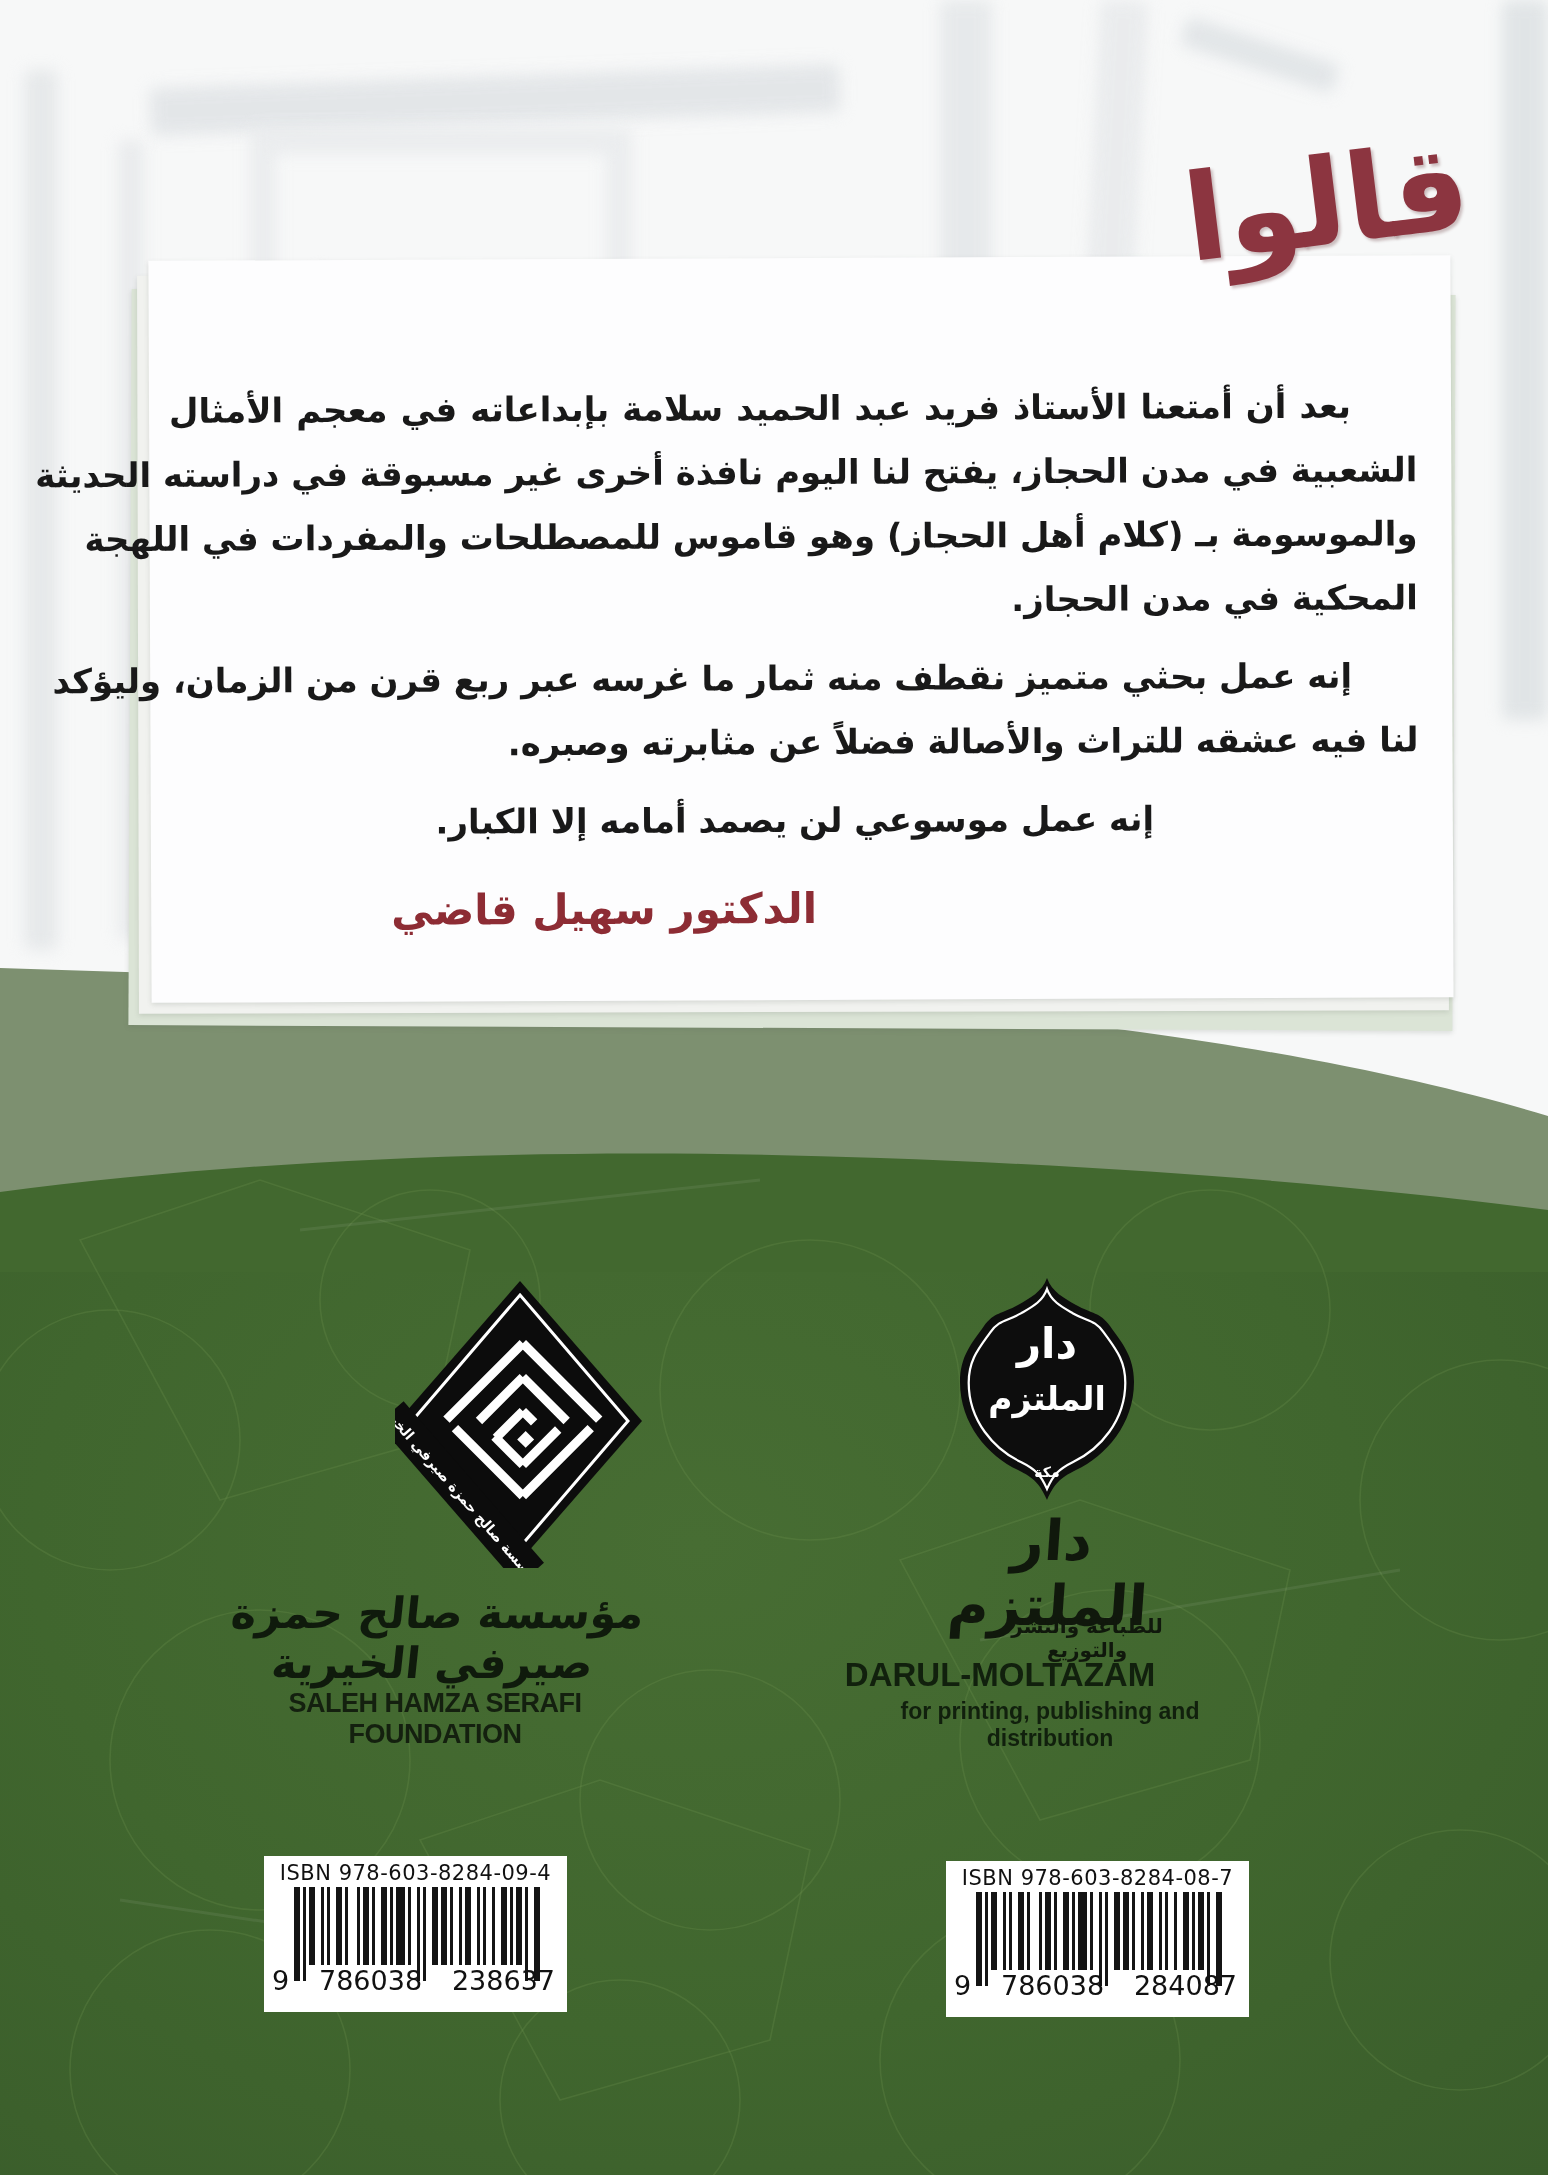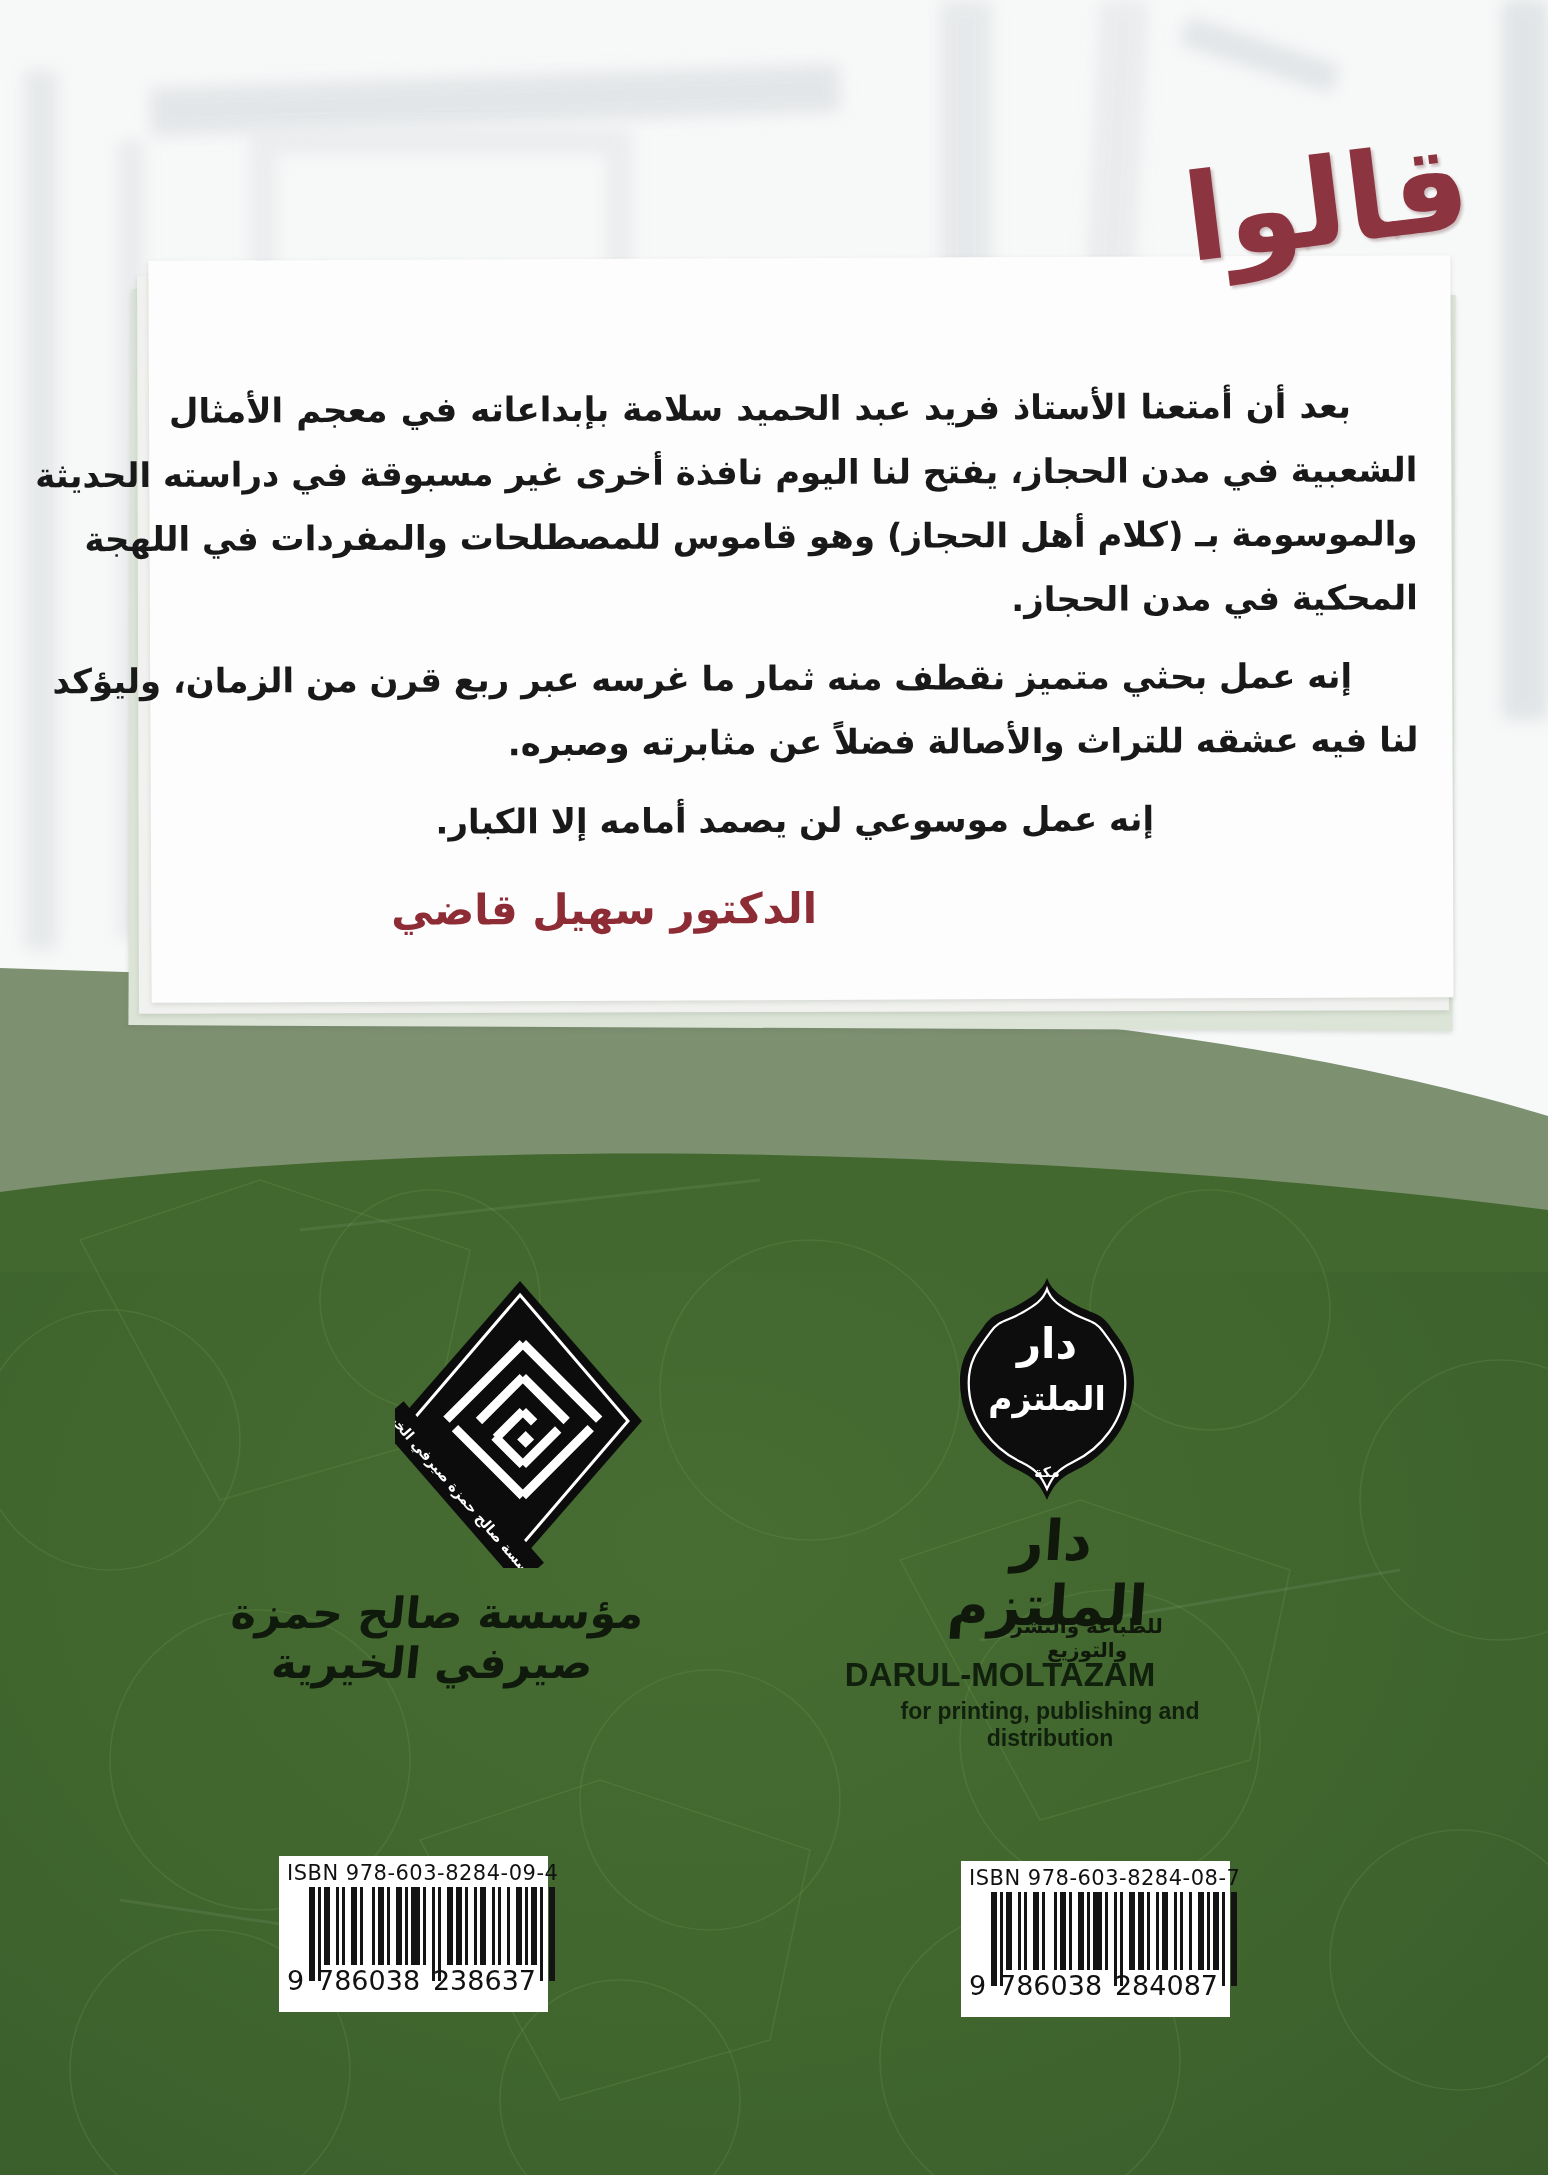--- a/index.html
+++ b/index.html
@@ -39,22 +39,22 @@
         color:#14200f;font-family:"Liberation Sans",sans-serif;letter-spacing:-.5px;}
   .pub-calli{left:935px;top:1508px;width:230px;text-align:center;font-size:56px;font-weight:bold;
         color:#10180c;transform:skewX(-4deg);direction:rtl;}
   .pub-tag-ar{left:972px;top:1614px;width:230px;text-align:center;font-size:20px;font-weight:bold;
         color:#10180c;direction:rtl;}
   .pub-en{left:835px;top:1656px;width:330px;text-align:center;font-size:33px;font-weight:bold;
         color:#11200d;font-family:"Liberation Sans",sans-serif;}
   .pub-tag-en{left:862px;top:1698px;width:376px;text-align:center;font-size:23px;font-weight:bold;
         color:#11200d;font-family:"Liberation Sans",sans-serif;}
   
-  .barcode{position:absolute;width:269px;height:156px;background:#fff;z-index:5;
-        box-sizing:border-box;padding:5px 8px 0 8px;font-family:"DejaVu Sans",sans-serif;margin-left:15px;}
+  .barcode{position:absolute;width:303px;height:156px;background:#fff;z-index:5;
+        box-sizing:border-box;padding:5px 8px 0 8px;font-family:"DejaVu Sans",sans-serif;}
   .bc-left{left:264px;top:1856px;}
   .bc-right{left:946px;top:1861px;}
   .bc-isbn{font-size:21px;color:#111;text-align:center;letter-spacing:.5px;white-space:nowrap;}
   .bc-bars{display:flex;align-items:flex-start;height:96px;padding-left:22px;margin-top:2px;}
   .bc-bars i{display:block;height:78px;flex:none;}
   .bc-bars i.b{background:#141414;}
   .bc-bars i.g{height:94px;}
   .bc-digits{display:flex;justify-content:space-between;font-size:27px;color:#111;
         margin-top:-16px;padding:0 4px 0 0;position:relative;}
   .bc-digits span{background:transparent;line-height:28px;}
@@ -133,20 +133,21 @@
       <path d="M72 86 h108 M72 86 v108 M180 98 v96 M180 194 h-96 M96 110 h62 M96 110 v62 M158 122 v50 M158 172 h-40 M120 134 h16 M120 134 v38"></path>
     </g>
     <rect x="136" y="146" width="12" height="12" fill="#ffffff" transform="rotate(45 125 143)"></rect>
     <g transform="translate(64 213) rotate(49)">
       <rect x="-104" y="-17" width="214" height="34" fill="#0c0c0c"></rect>
       <text x="2" y="6" font-size="14" font-weight="bold" fill="#ffffff" text-anchor="middle" direction="rtl">مؤسسة صالح حمزة صيرفي الخيرية</text>
     </g>
   </svg>
 
   <div class="gz found-calli">مؤسسة صالح حمزة صيرفي الخيرية</div>
+  <div class="gz found-en">SALEH HAMZA SERAFI FOUNDATION</div>
 
   <svg class="gz" style="left:950px;top:1272px;" width="195" height="235" viewBox="0 0 195 235">
     <path d="M97 6 C92 20 80 26 68 33 C52 42 44 40 34 54 C22 71 10 84 10 110 C10 152 38 184 68 198 C84 206 90 212 97 228 C104 212 110 206 126 198 C156 184 184 152 184 110 C184 84 172 71 160 54 C150 40 142 42 126 33 C114 26 102 20 97 6 Z" fill="#0d0d0d"></path>
     <path d="M97 6 C92 20 80 26 68 33 C52 42 44 40 34 54 C22 71 10 84 10 110 C10 152 38 184 68 198 C84 206 90 212 97 228 C104 212 110 206 126 198 C156 184 184 152 184 110 C184 84 172 71 160 54 C150 40 142 42 126 33 C114 26 102 20 97 6 Z" transform="translate(97 117) scale(0.9) translate(-97 -117)" fill="none" stroke="#ffffff" stroke-width="2.5"></path>
     <text x="97" y="86" font-size="42" font-weight="bold" fill="#ffffff" text-anchor="middle">دار</text>
     <text x="97" y="138" font-size="33" font-weight="bold" fill="#ffffff" text-anchor="middle">الملتزم</text>
     <text x="97" y="205" font-size="14" font-weight="bold" fill="#ffffff" text-anchor="middle">مكة</text>
   </svg>
 
   <div class="gz pub-calli">دار الملتزم</div>

